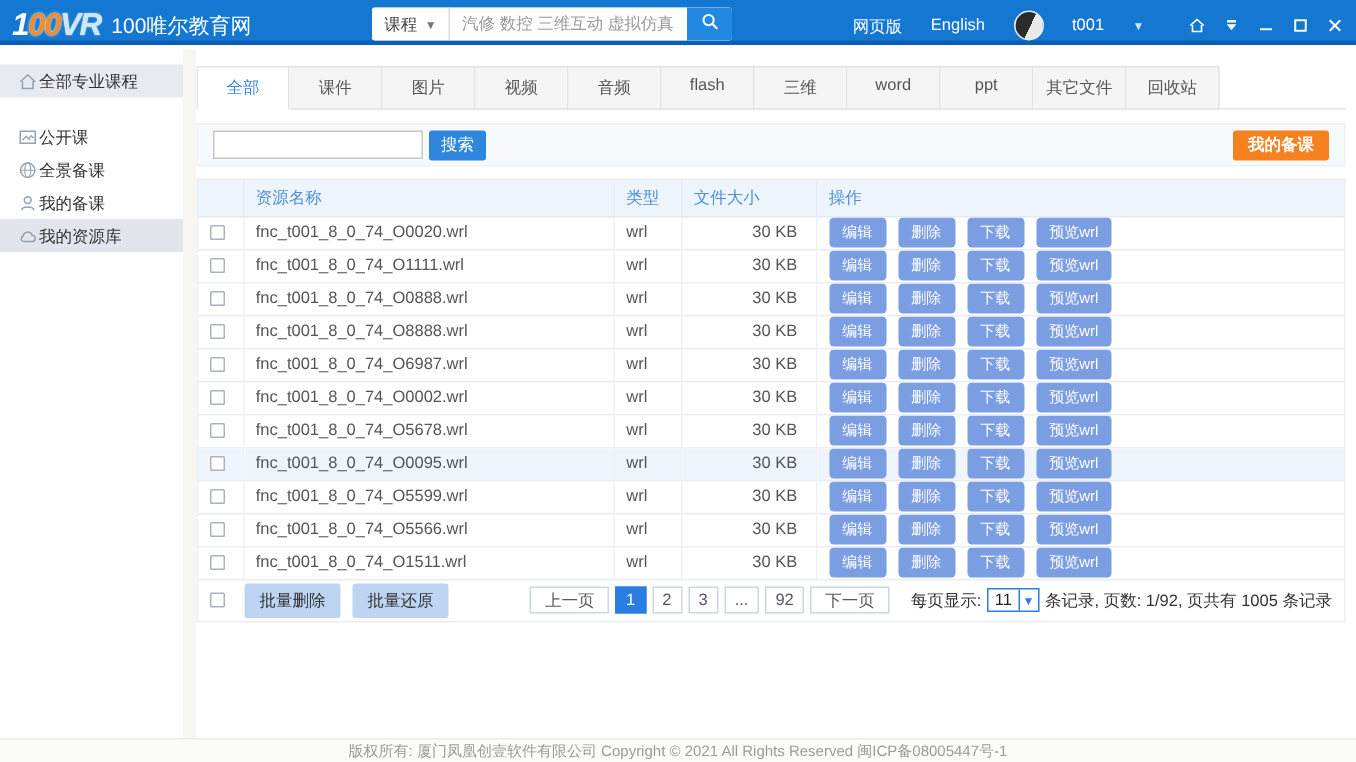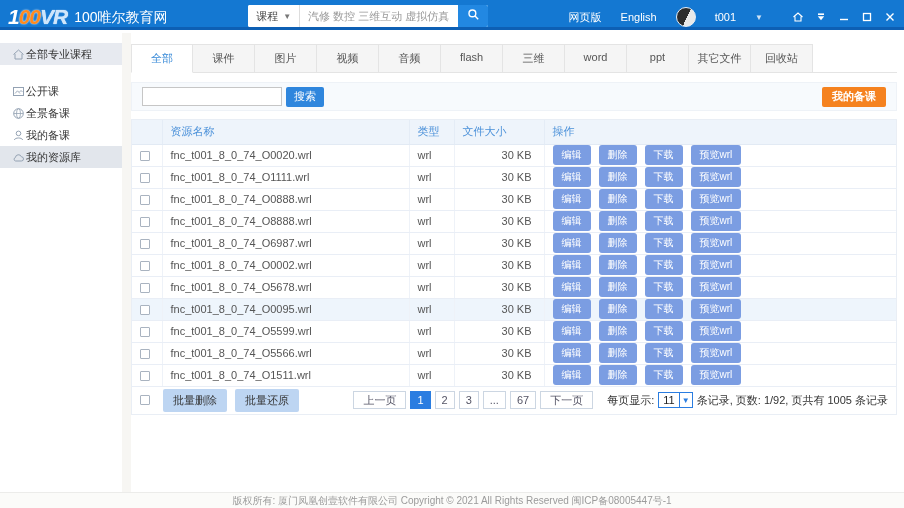--- a/index.html
+++ b/index.html
@@ -324,21 +324,21 @@
     <button class="batch-btn">批量删除</button>
     <button class="batch-btn">批量还原</button>
 
     <div class="pager">
       <div class="page-box wide">上一页</div>
       <div style="display:flex;gap:4px">
           <div class="page-box active">1</div>
           <div class="page-box">2</div>
           <div class="page-box">3</div>
           <div class="page-box">...</div>
-          <div class="page-box">67</div>
+          <div class="page-box">92</div>
         </div>
       <div class="page-box wide">下一页</div>
       <div class="perpage">
         <span>每页显示:</span>
         <span class="pp-select">
           <span class="pp-val">11</span>
           <span class="pp-arrow">▼</span>
         </span>
         <span>条记录, 页数: 1/92, 页共有 1005 条记录</span>
       </div>

